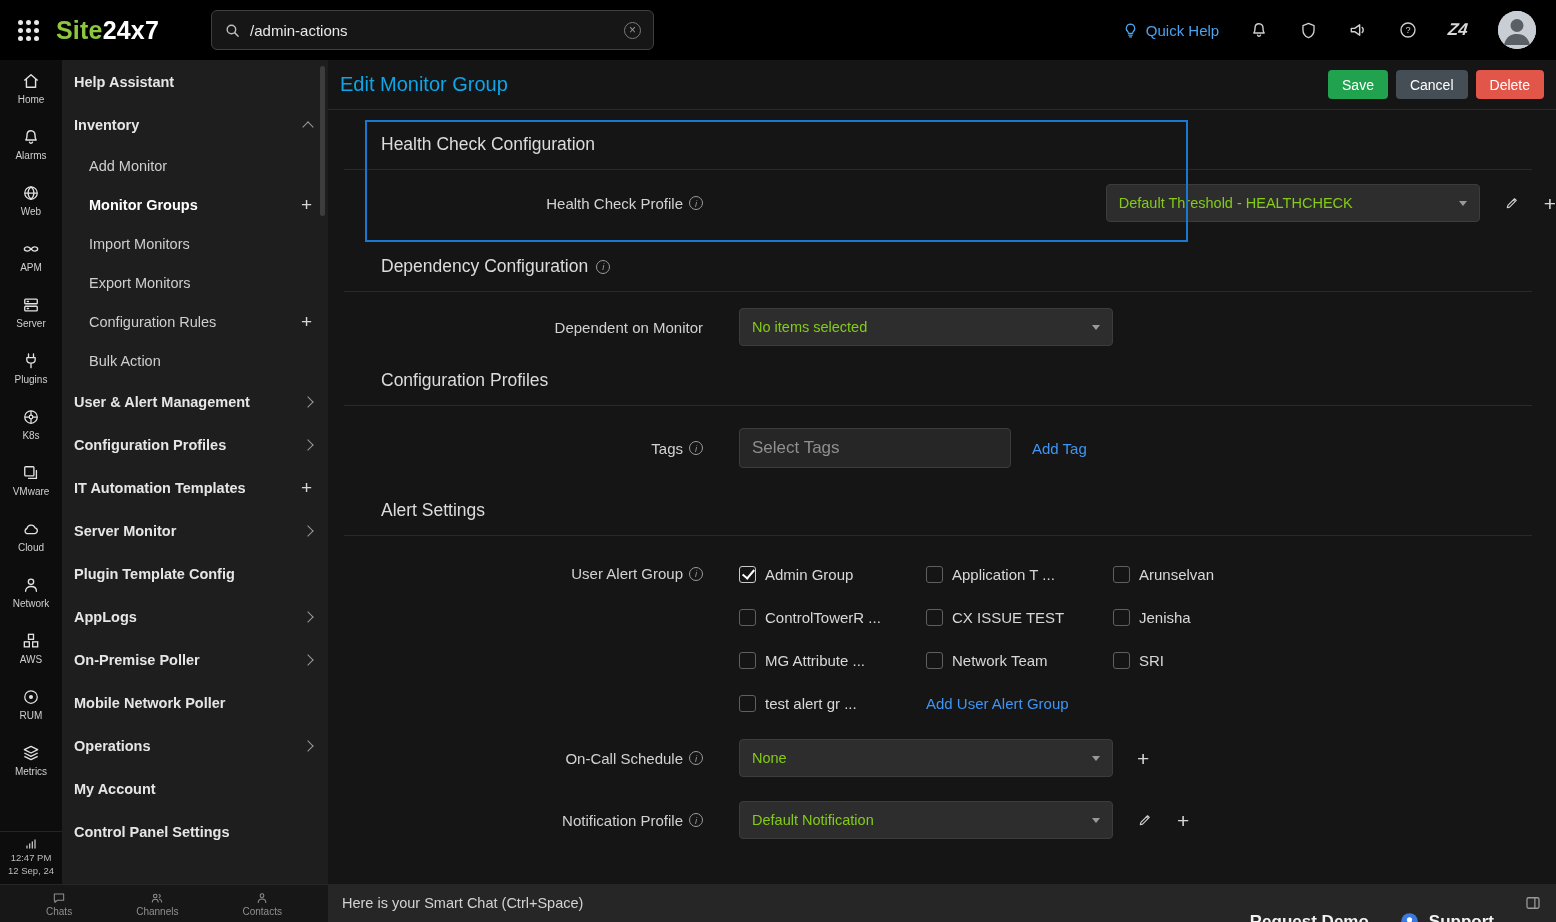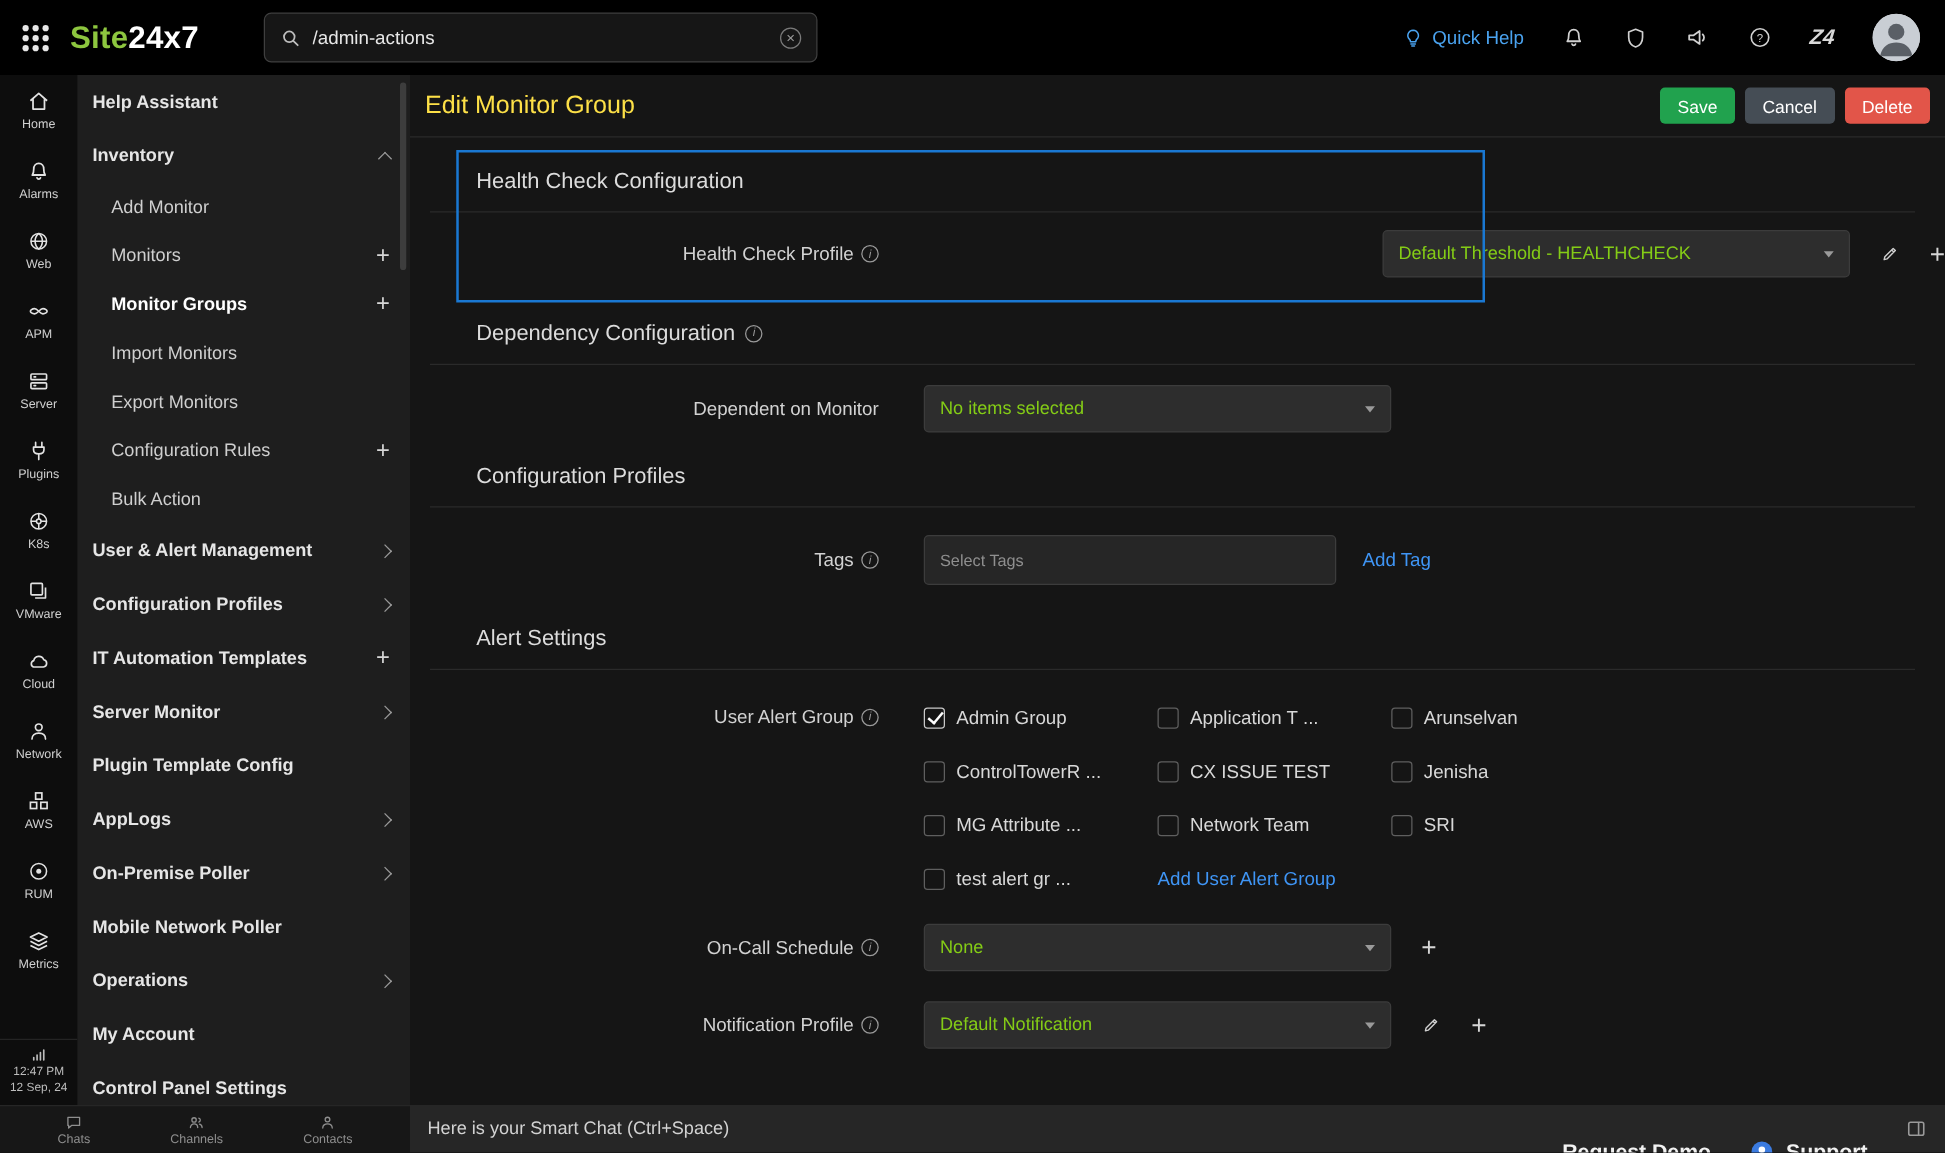--- a/index.html
+++ b/index.html
@@ -51,21 +51,21 @@
   .plus-ic::after { content:"+"; }
   .chev { width:8px; height:8px; border-right:1.6px solid #9a9a9a; border-bottom:1.6px solid #9a9a9a; }
   .chev.r { transform:rotate(-45deg); }
   .chev.u { transform:rotate(-135deg); margin-top:4px; }
   .sb-thumb { position:absolute; right:3px; top:6px; width:5px; height:150px; background:#3d3d3d; border-radius:3px; }
 
   
   .main { grid-area:main; background:#151515; display:flex; flex-direction:column; overflow:hidden; }
   .main-header { height:50px; flex:none; display:flex; align-items:center; padding:0 12px;
     border-bottom:1px solid #2a2a2a; }
-  .page-title { font-size:20px; color:#fde047; font-weight:400; }
+  .page-title { font-size:20px; color:#0ea5e9; font-weight:400; }
   .hbtns { margin-left:auto; display:flex; gap:8px; }
   .btn { height:29px; padding:0 14px; border:none; border-radius:4px; color:#fff; font-size:14px;
     font-family:inherit; cursor:pointer; }
   .btn.save { background:#21a24e; }
   .btn.cancel { background:#454d55; }
   .btn.delete { background:#e25549; }
 
   .content { flex:1; position:relative; overflow:hidden; }
   .hl-box { position:absolute; left:37px; top:10px; width:823px; height:122px;
     border:2px solid #1a78d2; pointer-events:none; z-index:5; }
@@ -82,22 +82,22 @@
   .info-ic::after { content:"i"; }
 
   .dd { width:374px; height:38px; background:#2d2d2d; border:1px solid #3c3c3c; border-radius:4px;
     display:flex; align-items:center; padding:0 12px; font-size:14.5px; color:#84cc16; cursor:pointer; }
   .dd-caret { margin-left:auto; width:0; height:0; border-left:4.5px solid transparent;
     border-right:4.5px solid transparent; border-top:5.5px solid #9a9a9a; }
   .mini-act { margin-left:24px; cursor:pointer; display:flex; align-items:center; color:#cfcfcf; }
   .mini-plus { font-size:21px; color:#d6d6d6; line-height:1; }
   .mini-plus::after { content:"+"; }
 
-  .tags-input { width:330px; height:40px; background:#262626; border:1px solid #3c3c3c; border-radius:4px;
-    padding:0 12px; color:#e2e2e2; font-size:13px; font-family:inherit; outline:none; }
+  .tags-input { width:272px; height:40px; background:#262626; border:1px solid #3c3c3c; border-radius:4px;
+    padding:0 12px; color:#e2e2e2; font-size:17px; font-family:inherit; outline:none; }
   .tags-input::placeholder { color:#8f8f8f; }
   .blue-link { color:#3f95f5; font-size:15px; cursor:pointer; text-decoration:none; }
   .addtag { margin-left:21px; }
 
   .cb-grid { display:grid; grid-template-columns:187px 187px 187px; row-gap:23px; }
   .cb-item { display:flex; align-items:center; gap:9px; cursor:pointer; height:20px; }
   .cb { position:relative; width:17px; height:17px; flex:none; border:1.5px solid #5f5f5f; border-radius:3px;
     background:transparent; }
   .cb.on { border-color:#c9c9c9; }
   .cb.on::after { content:""; position:absolute; left:4.5px; top:0.5px; width:5px; height:10px;
@@ -318,24 +318,20 @@
     <div class="snav top">
         <span>Help Assistant</span>
       </div>
     <div class="snav top">
         <span>Inventory</span>
         <span class="trail chev u"></span>
       </div>
     <div class="snav sub">
         <span>Add Monitor</span>
       </div>
-    <div class="snav sub">
-        <span>Monitors</span>
-        <span class="trail plus-ic"></span>
-      </div>
     <div class="snav sub active">
         <span>Monitor Groups</span>
         <span class="trail plus-ic"></span>
       </div>
     <div class="snav sub">
         <span>Import Monitors</span>
       </div>
     <div class="snav sub">
         <span>Export Monitors</span>
       </div>

